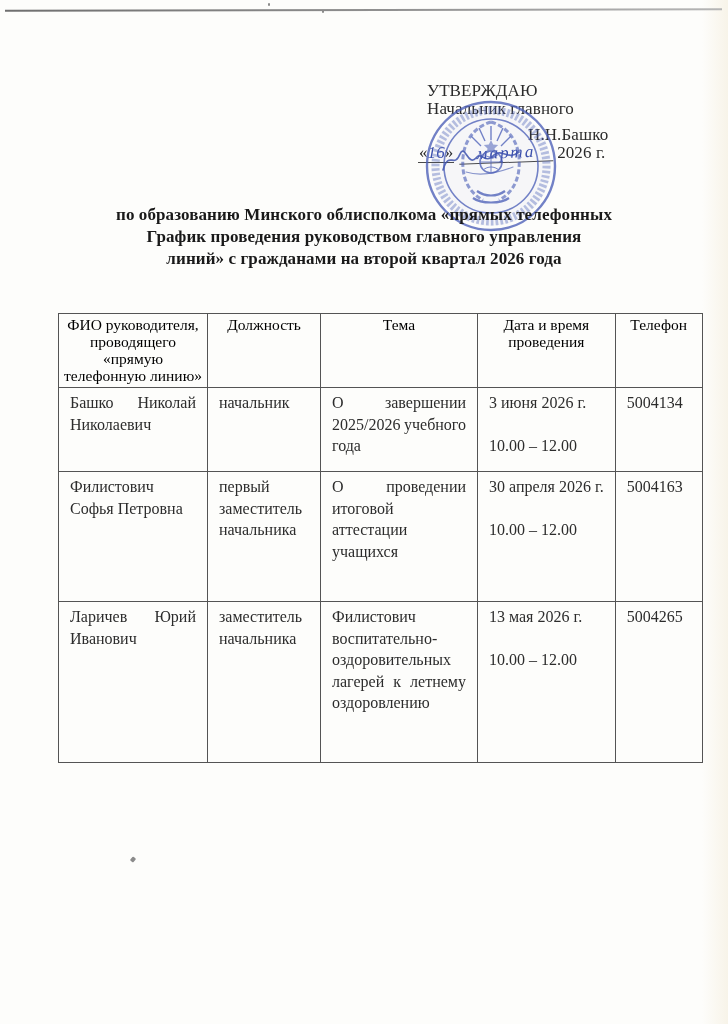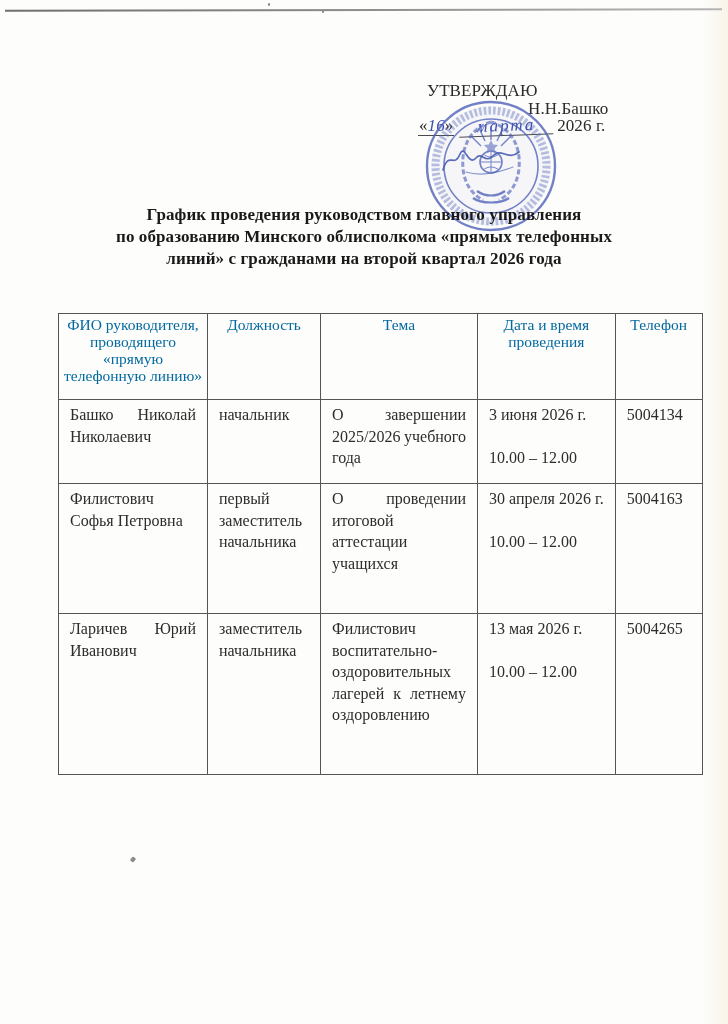--- a/index.html
+++ b/index.html
@@ -11,21 +11,21 @@
   }
   .right-tint{position:absolute;top:0;right:0;width:26px;height:1024px;
     background:linear-gradient(to right, rgba(246,241,228,0), rgba(246,241,228,.8));}
   .scan-top-line{position:absolute;top:9px;left:5px;width:717px;height:2px;
     background:linear-gradient(to right,#6f6f6f 0%,#8a8a8a 45%,#b5b5b5 100%);
     transform:rotate(-0.12deg);}
   .speck{position:absolute;background:#8b8b8b;border-radius:1px;}
   
   .approval{position:absolute;left:427px;top:82px;font-size:17px;line-height:17.6px;
     color:#2b2b2b;letter-spacing:.1px;}
-  .approval .name-line{margin-left:101px;}
+  .approval .name-line{margin-left:101px;margin-top:9px;}
   .approval .date-line{margin-left:-9px;white-space:nowrap;}
   .hand{font-style:italic;color:#3c50ac;}
   .day-group{border-bottom:1.4px solid #4a4a4a;padding:0 1px;}
   .month{display:inline-block;width:94px;text-align:center;border-bottom:1.4px solid #4a4a4a;
     transform:rotate(-2deg);letter-spacing:2px;}
   
   .stamp{position:absolute;left:421px;top:96px;width:140px;height:140px;pointer-events:none;}
   .signature{position:absolute;left:438px;top:140px;width:92px;height:42px;pointer-events:none;}
   
   .doc-title{position:absolute;left:0;top:204px;width:728px;text-align:center;
@@ -34,40 +34,41 @@
   table.sched{position:absolute;left:58px;top:313px;border-collapse:collapse;table-layout:fixed;}
   table.sched col.c1{width:149px}
   table.sched col.c2{width:113px}
   table.sched col.c3{width:157px}
   table.sched col.c4{width:131px}
   table.sched col.c5{width:87px}
   table.sched th, table.sched td{
     border:1.5px solid #545454; vertical-align:top; font-weight:normal;
     overflow:hidden;
   }
-  table.sched th{height:70px;padding:3px 3px 12px;text-align:center;font-size:15.5px;line-height:16.9px;color:#0369a1;}
+  table.sched th{height:70px;padding:3px 3px 0;text-align:center;font-size:15.5px;line-height:16.9px;color:#000000;}
   table.sched td{padding:4px 11px 0;font-size:16px;line-height:21.5px;color:#2c2c2c;}
   tr.r1 td{height:79px} tr.r2 td{height:125px} tr.r3 td{height:156px}
   .cl{white-space:nowrap;}
   .jl{display:flex;justify-content:space-between;white-space:normal;}
   td.ph{padding-left:6px;}
 </style>
 </head>
 <body>
 
 <div class="page">
 
   <div class="right-tint"></div>
   <div class="scan-top-line"></div>
   <div class="speck" style="left:268px;top:3px;width:2px;height:3px;"></div>
   <div class="speck" style="left:322px;top:10px;width:2px;height:3px;"></div>
   <div class="speck" style="left:131px;top:857px;width:4px;height:5px;transform:rotate(40deg);"></div>
 
   <div class="approval">
     <div>УТВЕРЖДАЮ</div>
+    <div>Начальник главного</div>
     <div class="name-line">Н.Н.Башко</div>
     <div class="date-line">
       <span class="day-group"><span>«</span><span class="hand">16</span><span>»</span></span>
       <span class="month hand">марта</span>
       <span>2026 г.</span>
     </div>
   </div>
 
   <svg class="signature" viewBox="0 0 92 42">
     <g fill="none" stroke="#3e52ae" stroke-width="1.7" stroke-linecap="round" opacity="0.85">
@@ -86,22 +87,22 @@
       <path d="M70,26 C90,32 100,50 98,72 C97,86 90,98 78,104" stroke-width="3" stroke-dasharray="5,2.5" opacity="0.8"></path>
       <circle cx="70" cy="66" r="11" stroke-width="1.6"></circle>
       <path d="M59,66 h22 M70,55 v22 M62,58 c5,4 11,4 16,0 M62,74 c5,-4 11,-4 16,0" stroke-width="1"></path>
       <path d="M70,30 L70,44 M58,32 L64,45 M82,32 L76,45 M50,40 L60,50 M90,40 L80,50" stroke-width="1.4"></path>
       <path d="M70,44 l2.2,4.6 5,.5 -3.7,3.4 1,4.9 -4.5,-2.5 -4.5,2.5 1,-4.9 -3.7,-3.4 5,-.5 z" fill="#4c5fb8" opacity="0.7" stroke="none"></path>
       <path d="M52,102 C60,108 80,108 88,102 M56,95 C64,101 76,101 84,95" stroke-width="2.2"></path>
     </g>
   </svg>
 
   <div class="doc-title">
+    <div>по образованию Минского облисполкома «прямых телефонных</div>
     <div>График проведения руководством главного управления</div>
-    <div>по образованию Минского облисполкома «прямых телефонных</div>
     <div>линий» с гражданами на второй квартал 2026 года</div>
   </div>
 
   <table class="sched">
     <colgroup>
         <col class="c1">
         <col class="c2">
         <col class="c3">
         <col class="c4">
         <col class="c5">

